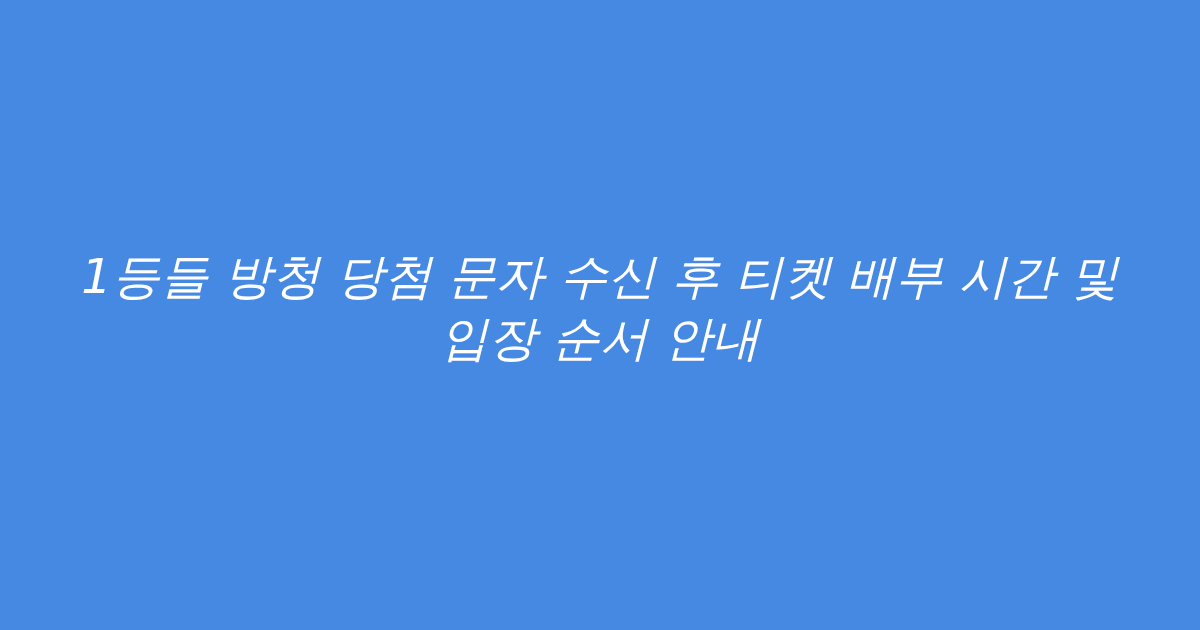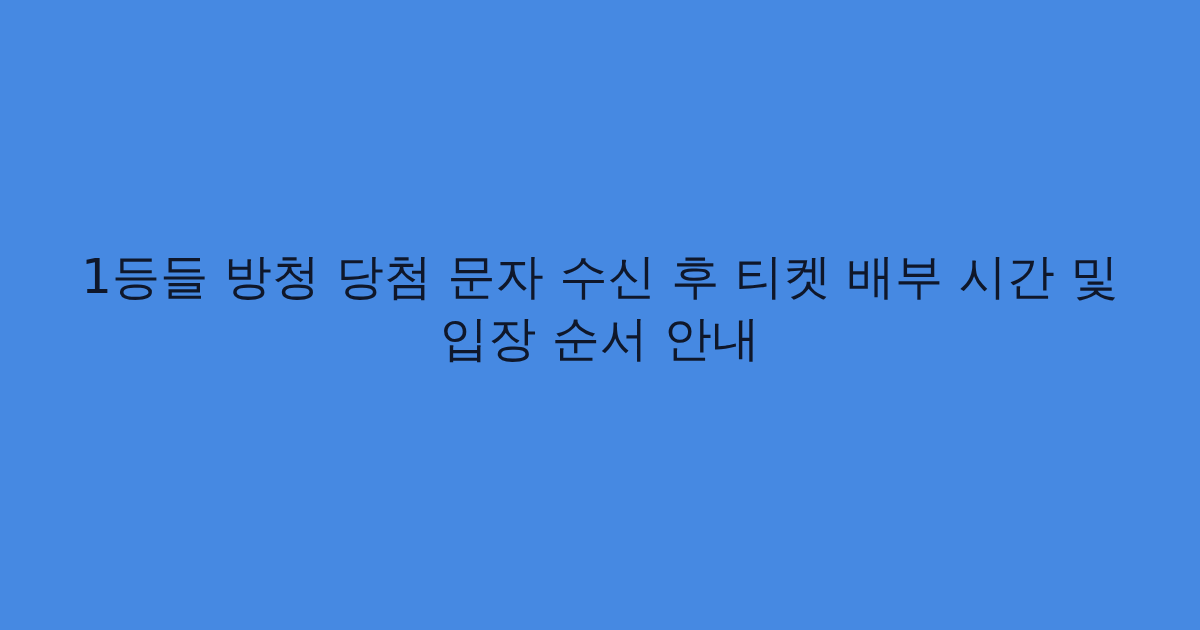--- a/index.html
+++ b/index.html
@@ -39,15 +39,15 @@
     letter-spacing: 0.2px;
     word-break: keep-all;
     white-space: pre-wrap;
   }
 </style>
 </head>
 <body>
 
 <div id="card" style="background: rgb(70, 137, 226);">
   <div id="headline-block">
-    <h1 id="headline" style="color: #0f172a;">1등들 방청 당첨 문자 수신 후 티켓 배부 시간 및 입장 순서 안내</h1>
+    <h1 id="headline" style="color: #ffffff; font-style: italic;">1등들 방청 당첨 문자 수신 후 티켓 배부 시간 및 입장 순서 안내</h1>
   </div>
 </div>
 
 </body></html>

